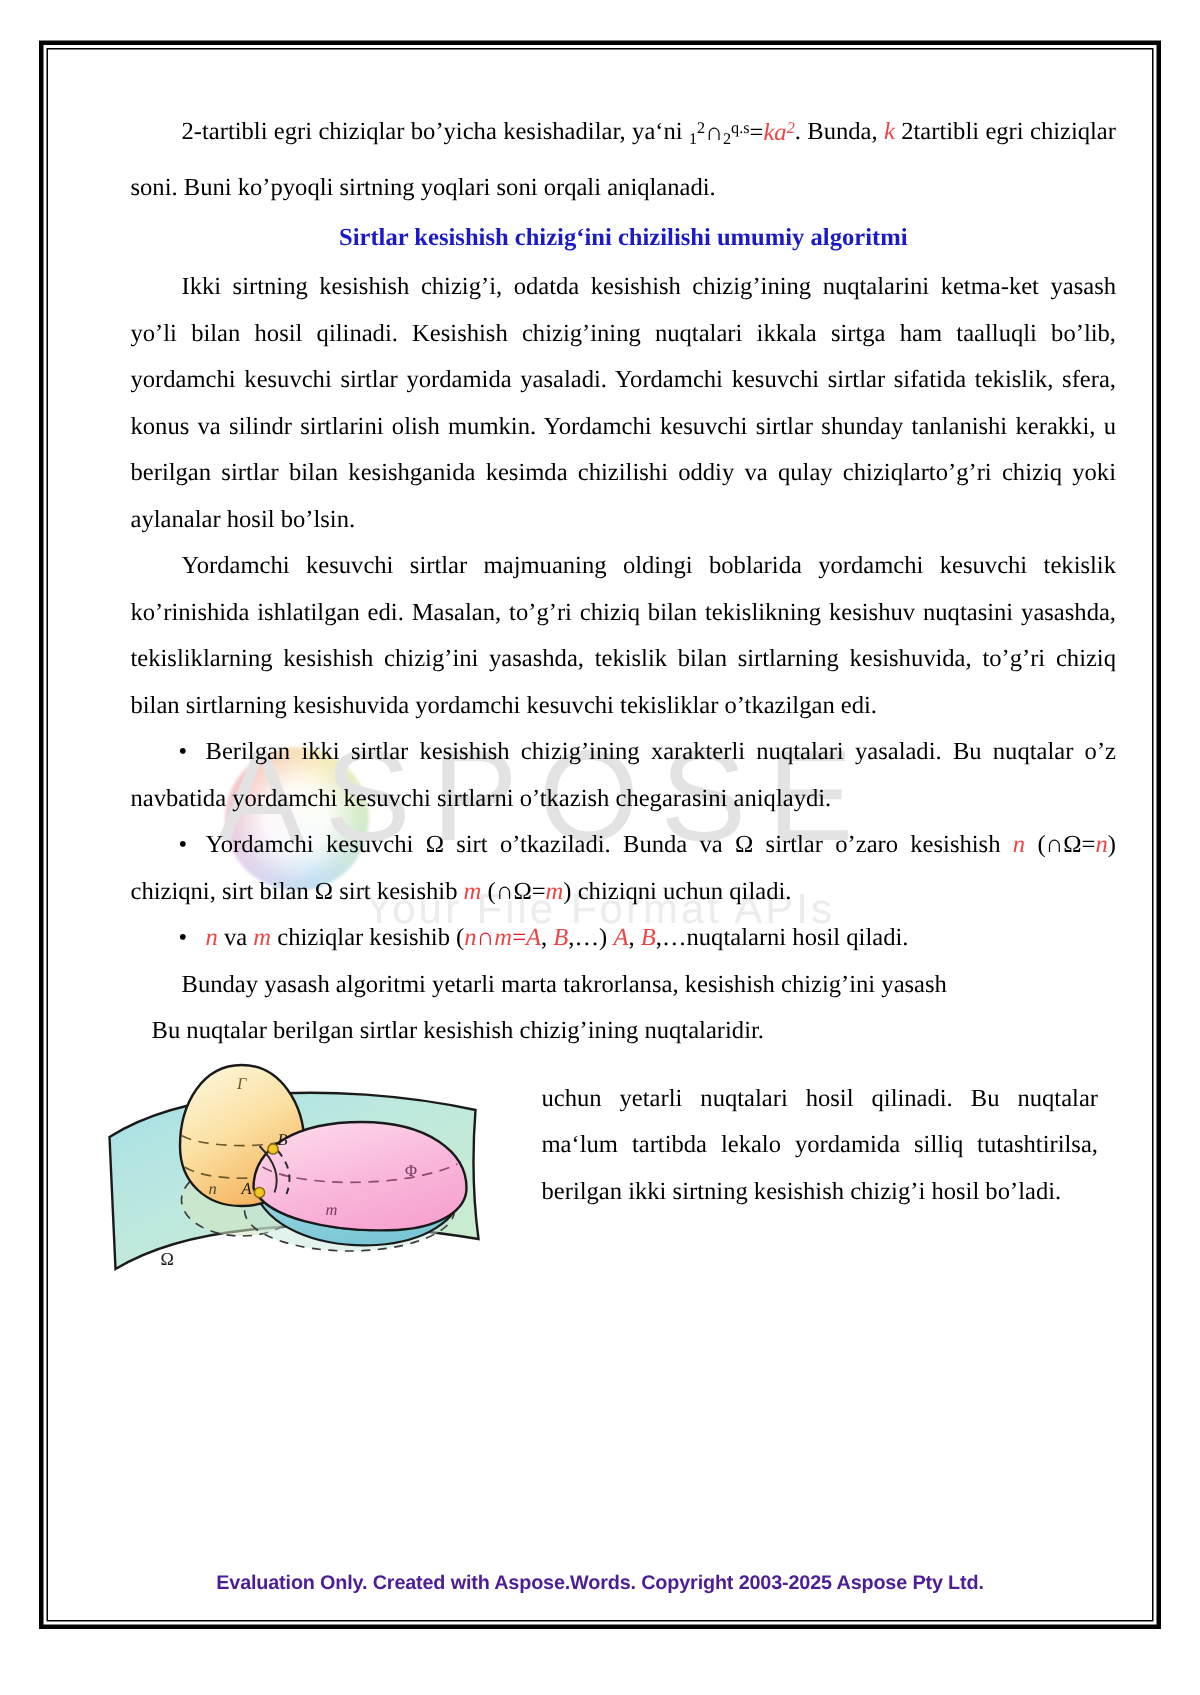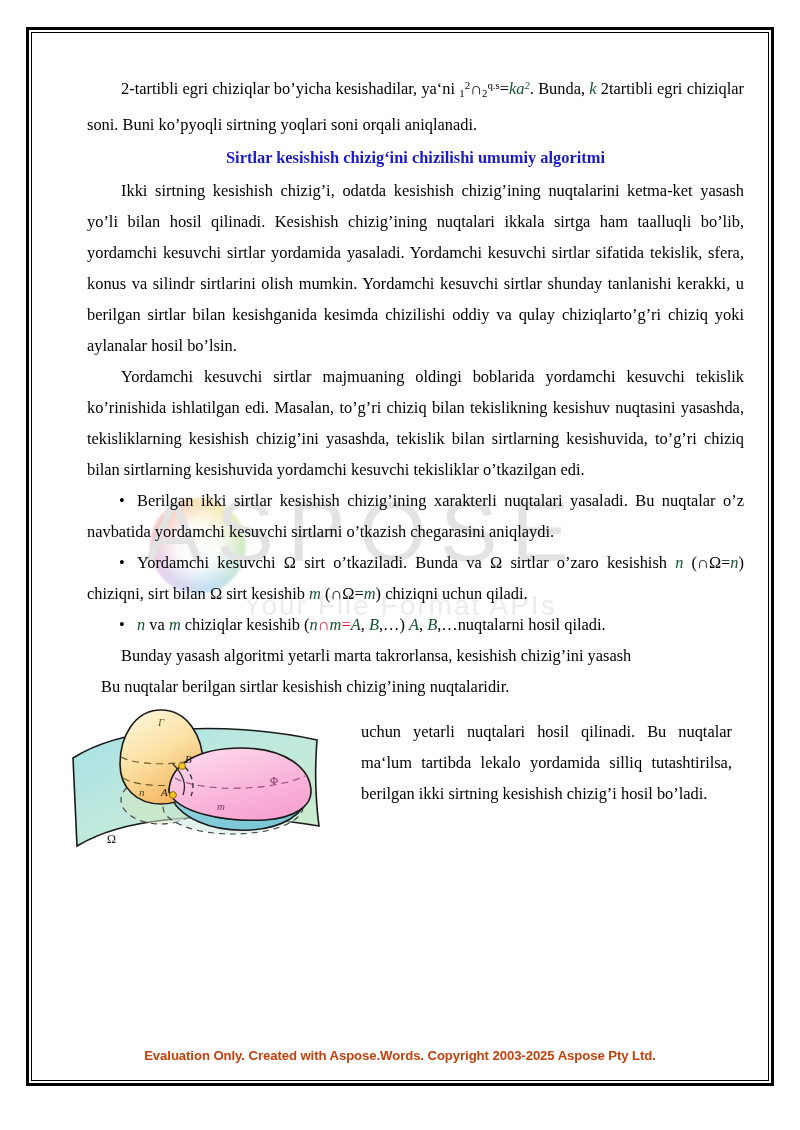--- a/index.html
+++ b/index.html
@@ -120,21 +120,21 @@
   }
   h2.heading {
     margin: 2px 0 2px 0;
     text-align: center;
     font-size: 16.4px;
     line-height: 31px;
     font-weight: bold;
     color: #1a1ac8;
   }
   .red { color: #e8112d; }
-  .red-i { color: #14532d; font-style: italic; }
+  .red-i { color: #ef4444; font-style: italic; }
   sub { font-size: 0.66em; vertical-align: -0.28em; }
   sup { font-size: 0.66em; vertical-align: 0.42em; }
 
   
   #figure-block {
     position: relative;
     margin-top: 2px;
     height: 160px;
   }
   #figure {
@@ -158,21 +158,21 @@
     position: absolute;
     left: 0; top: 1046px;
     width: 800px;
     text-align: center;
     z-index: 4;
   }
   #footer span {
     font-family: "Liberation Sans", "DejaVu Sans", sans-serif;
     font-size: 13.2px;
     font-weight: bold;
-    color: #c2410c;
+    color: #4c1d95;
     letter-spacing: -0.1px;
   }
 </style>
 </head>
 <body>
 
 <div id="page">
 
   <div id="border-outer"></div>
   <div id="border-inner"></div>

